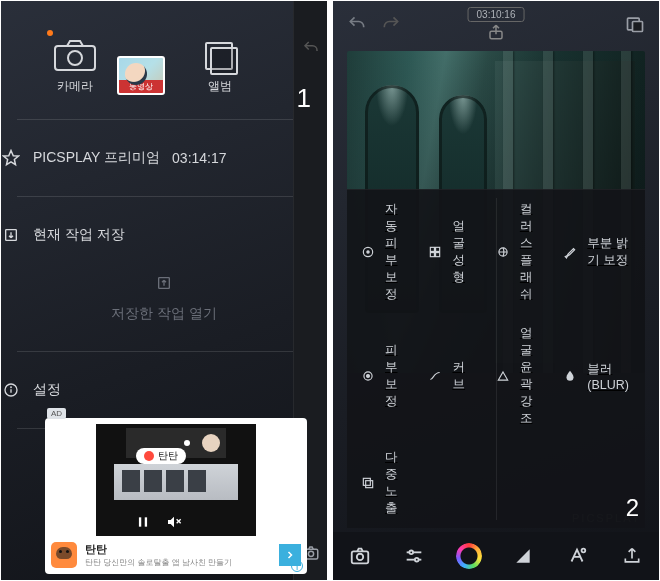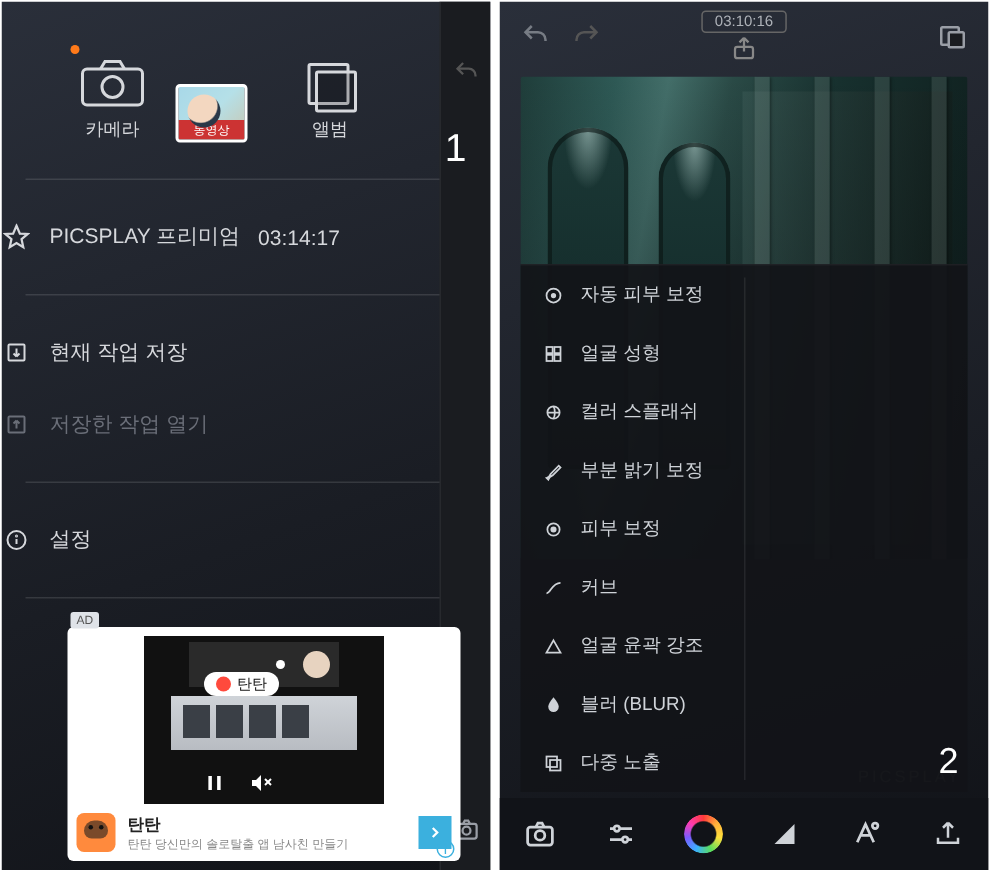--- a/index.html
+++ b/index.html
@@ -57,21 +57,21 @@
   .s1-marker1 {
     position: absolute; right: 16px; top: 82px;
     color: #fff; font-size: 26px; font-weight: 300;
   }
   .s1-divider { height: 1px; background: rgba(255,255,255,0.12); margin: 14px 16px; }
   .s1-row {
     display: flex; align-items: center; gap: 12px;
     color: #d6d8dc; font-size: 14px;
     padding: 14px 0; 
   }
-  .s1-row.dim { color: #6a6e78; }
+  .s1-row.dim { color: #6a6e78; flex-direction: column; }
   .s1-row .icon { width: 20px; height: 20px; display: inline-flex; align-items: center; justify-content: center; }
   .s1-premium-time { color: #d6d8dc; }
   .s1-ad {
     position: absolute; left: 4px; right: 20px; bottom: 6px;
     background: #fff; border-radius: 4px; padding: 6px; margin-left: 40px;
   }
   .ad-chip {
     position: absolute; top: -10px; left: 2px;
     background: #dfe3e8; color: #555; font-size: 8px;
     padding: 1px 4px; border-radius: 2px;
@@ -134,22 +134,23 @@
     position:absolute; right:10px; top:10px; bottom:10px; width:140px;
     background: linear-gradient(100deg, rgba(60,90,86,0.5), rgba(10,18,16,0.8));
   }
   .s2-canvas .bar{ position:absolute; top:0; bottom:0; width:10px; background:rgba(180,200,195,0.15); box-shadow: 1px 0 2px rgba(0,0,0,0.4);}
   .s2-canvas .b1{ right:132px;} .s2-canvas .b2{ right:92px;} .s2-canvas .b3{ right:52px;} .s2-canvas .b4{ right:14px;}
   .s2-watermark{ position:absolute; right:18px; bottom:56px; color:rgba(200,210,208,0.25); font-size:11px; letter-spacing:2px;}
 
   .s2-tools {
     position: absolute; left: 14px; right: 14px; bottom: 52px;
     background: rgba(18,20,24,0.92);
-    display: grid; grid-template-columns: 1fr;
+    display: grid; grid-template-columns: 1fr 1fr 1fr 1fr;
     border-top: 1px solid rgba(255,255,255,0.05);
+    text-decoration: underline;
   }
   .s2-tools .col-divider{
     position:absolute; left:50%; top:8px; bottom:8px; width:1px; background:rgba(255,255,255,0.08);
   }
   .tool {
     display: flex; align-items: center; gap: 10px;
     color: #cfd3d8; font-size: 12.5px;
     padding: 11px 14px;
   }
   .tool .ti { width: 16px; height: 16px; display: inline-flex; align-items: center; justify-content: center; color:#cfd3d8;}

